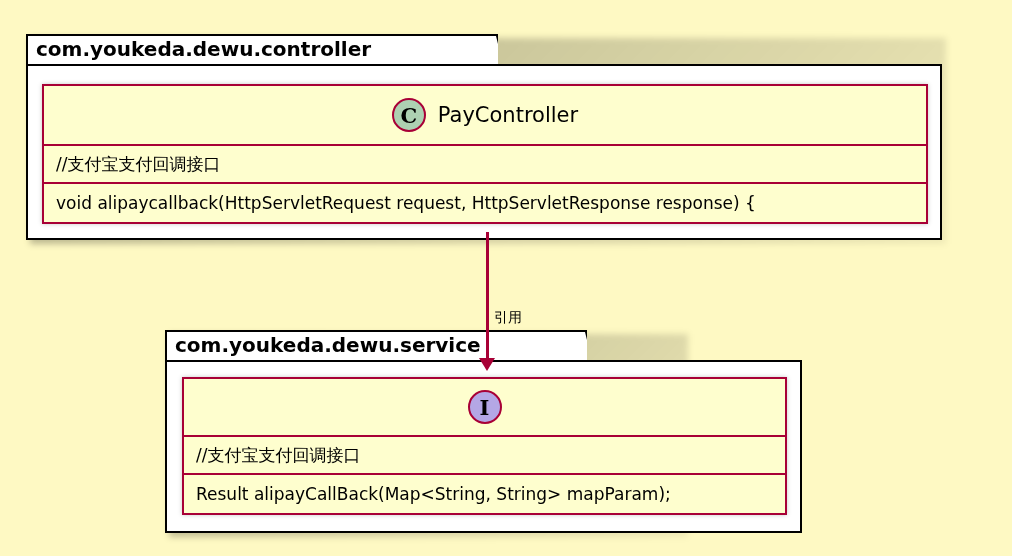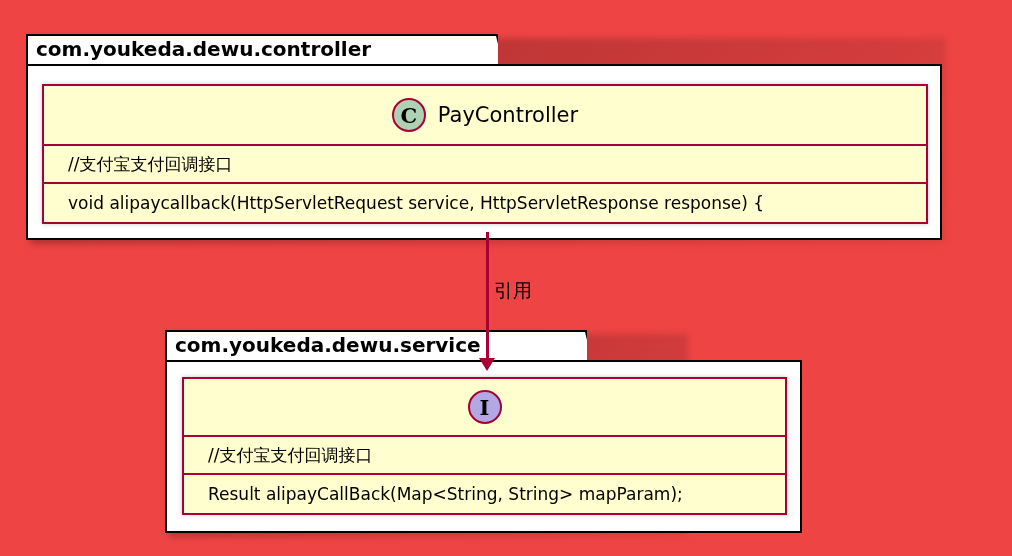--- a/index.html
+++ b/index.html
@@ -4,21 +4,21 @@
 <style>
   html, body {
     margin: 0;
     padding: 0;
     background: #ffffff;
   }
   #canvas {
     position: relative;
     width: 1012px;
     height: 556px;
-    background: #ef4444;
+    background: #fef9c3;
     overflow: hidden;
     font-family: "DejaVu Sans", "Liberation Sans", sans-serif;
   }
 
   
   .package {
     position: absolute;
     box-sizing: border-box;
   }
   .pkg-shadow {
@@ -137,21 +137,21 @@
     white-space: nowrap;
     text-align: center;
   }
   .class-title.italic { font-style: italic; }
 
   .class-row {
     position: relative;
     box-sizing: border-box;
     display: flex;
     align-items: center;
-    padding-left: 24px;
+    padding-left: 12px;
     font-size: 17px;
     color: #000000;
     white-space: nowrap;
     border-bottom: 2px solid #A80036;
   }
   .class-row.last { border-bottom: none; }
 
   
   .arrow-line {
     position: absolute;
@@ -162,25 +162,26 @@
     position: absolute;
     width: 0;
     height: 0;
     border-left: 8px solid transparent;
     border-right: 8px solid transparent;
     border-top: 13px solid #A80036;
     z-index: 7;
   }
   .arrow-label {
     position: absolute;
-    font-size: 19px;
+    font-size: 14px;
     color: #000000;
     white-space: nowrap;
     background: transparent;
     z-index: 7;
+    margin-top: 31px;
   }
 </style>
 </head>
 <body>
 
 <div id="canvas">
 
   <div class="package" style="left:26px; top:34px; width:916px; height:206px;">
     <div class="pkg-shadow"></div>
 
@@ -196,21 +197,21 @@
       <div class="class-header" style="height:60px;">
         <div class="stereo-icon icon-class">C</div>
         <div class="class-title">PayController</div>
       </div>
 
       <div class="class-row" style="height:38px;">
         <span>//支付宝支付回调接口</span>
       </div>
 
       <div class="class-row last" style="height:38px;">
-        <span>void alipaycallback(HttpServletRequest service, HttpServletResponse response) {</span>
+        <span>void alipaycallback(HttpServletRequest request, HttpServletResponse response) {</span>
       </div>
     </div>
   </div>
 
   <div class="arrow-line" style="left:486px; top:232px; width:3px; height:127px;"></div>
   <div class="arrow-head" style="left:479px; top:358px;"></div>
   <div class="arrow-label" style="left:494px; top:278px;">引用</div>
 
   <div class="package" style="left:165px; top:330px; width:519px; height:203px;">
     <div class="pkg-shadow"></div>

